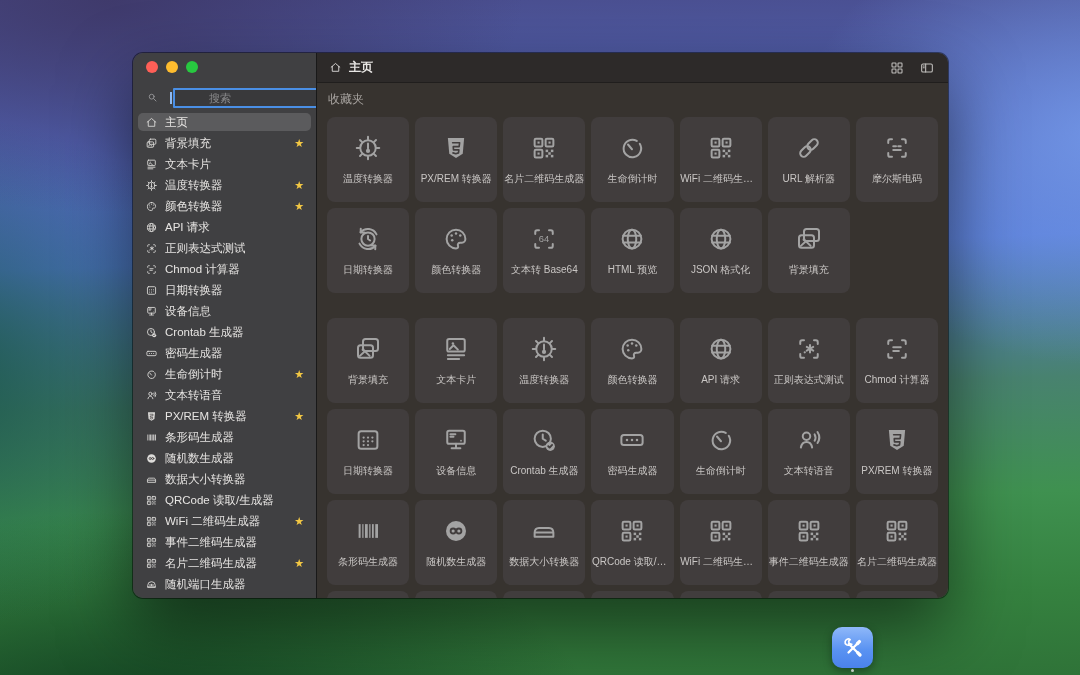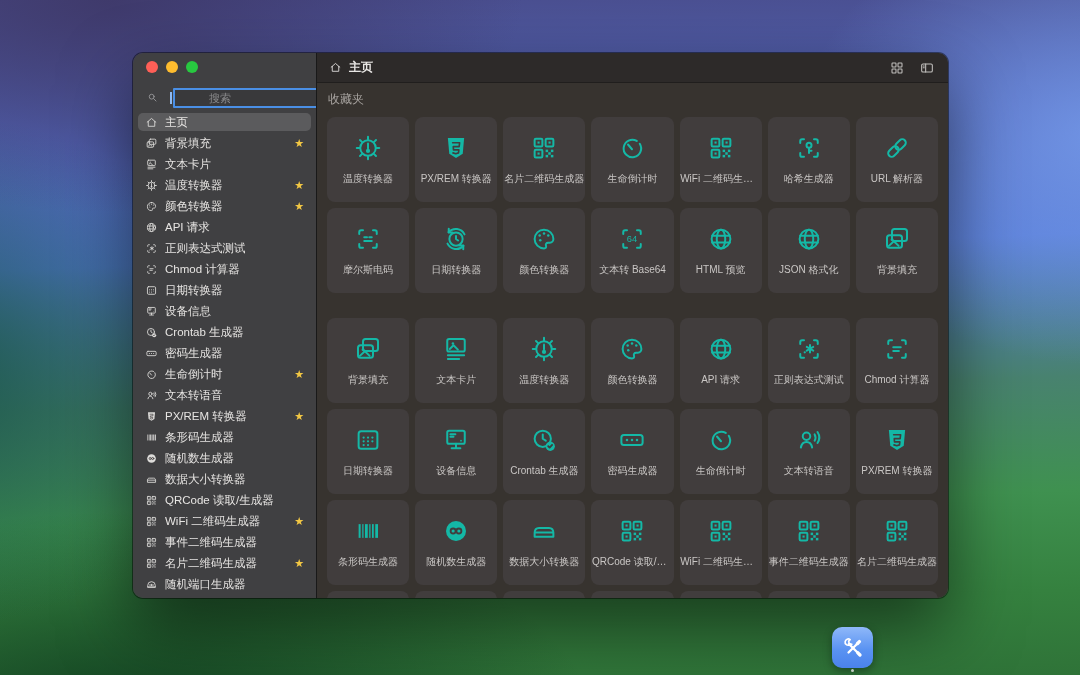--- a/index.html
+++ b/index.html
@@ -47,21 +47,21 @@
   .tool-btn{width:20px;height:20px;display:inline-flex;align-items:center;justify-content:center;
     color:#c2c0be;background:none;border:none;padding:0;}
   .tool-btn .icon{width:16px;height:16px;}
 
   .content{flex:1;overflow:hidden;padding:0 10px;}
   .section-label{margin:9px 0 10px 1px;font-size:12px;color:#a8a4a0;height:15px;line-height:15px;}
   .grid{display:grid;grid-template-columns:repeat(7,1fr);gap:6px;}
   .grid.tools{margin-top:25px;}
   .tile{background:#413d3d;border-radius:8px;height:85px;display:flex;flex-direction:column;
     align-items:center;justify-content:center;gap:9px;}
-  .tile .icon{width:30px;height:30px;color:#14b8a6;}
+  .tile .icon{width:30px;height:30px;color:#a3a3a3;}
   .tile-label{font-size:10px;color:#c9c6c4;max-width:81px;white-space:nowrap;overflow:hidden;
     text-overflow:ellipsis;}
 
   
   .dock-icon{position:absolute;left:832px;top:627px;width:41px;height:41px;border-radius:10px;
     background:linear-gradient(180deg,#8fb8f9 0%,#5a93f2 55%,#4a82ec 100%);
     box-shadow:0 3px 8px rgba(0,0,0,.35);display:flex;align-items:center;justify-content:center;}
   .dock-icon svg{width:30px;height:30px;}
   .dock-dot{position:absolute;left:851px;top:669px;width:3px;height:3px;border-radius:50%;
     background:#dfe3df;opacity:.85;}
@@ -470,30 +470,20 @@
                 <rect x="15.4" y="15.4" width="2" height="2" fill="currentColor" stroke="none"></rect>
                 <rect x="13.3" y="17.5" width="2" height="2" fill="currentColor" stroke="none"></rect>
                 <rect x="17.5" y="17.5" width="2" height="2" fill="currentColor" stroke="none"></rect>
               </svg>
             </span>
             <span class="tile-label">WiFi 二维码生成器</span>
           </div>
           <div class="tile">
             <span class="icon">
               <svg viewBox="0 0 24 24" fill="none" stroke="currentColor" stroke-width="1.6" stroke-linecap="round" stroke-linejoin="round">
-                <path d="M5 8V6.5A1.5 1.5 0 0 1 6.5 5H8M16 5h1.5A1.5 1.5 0 0 1 19 6.5V8M19 16v1.5a1.5 1.5 0 0 1-1.5 1.5H16M8 19H6.5A1.5 1.5 0 0 1 5 17.5V16"></path>
-                <circle cx="12" cy="9.8" r="2"></circle>
-                <path d="M12 11.8v4.2M12 14.2h2"></path>
-              </svg>
-            </span>
-            <span class="tile-label">哈希生成器</span>
-          </div>
-          <div class="tile">
-            <span class="icon">
-              <svg viewBox="0 0 24 24" fill="none" stroke="currentColor" stroke-width="1.6" stroke-linecap="round" stroke-linejoin="round">
                 <g transform="rotate(-45 12 12)">
                   <rect x="3.2" y="9.2" width="9.6" height="5.6" rx="2.8"></rect>
                   <rect x="11.2" y="9.2" width="9.6" height="5.6" rx="2.8"></rect>
                 </g>
               </svg>
             </span>
             <span class="tile-label">URL 解析器</span>
           </div>
           <div class="tile">
             <span class="icon">

